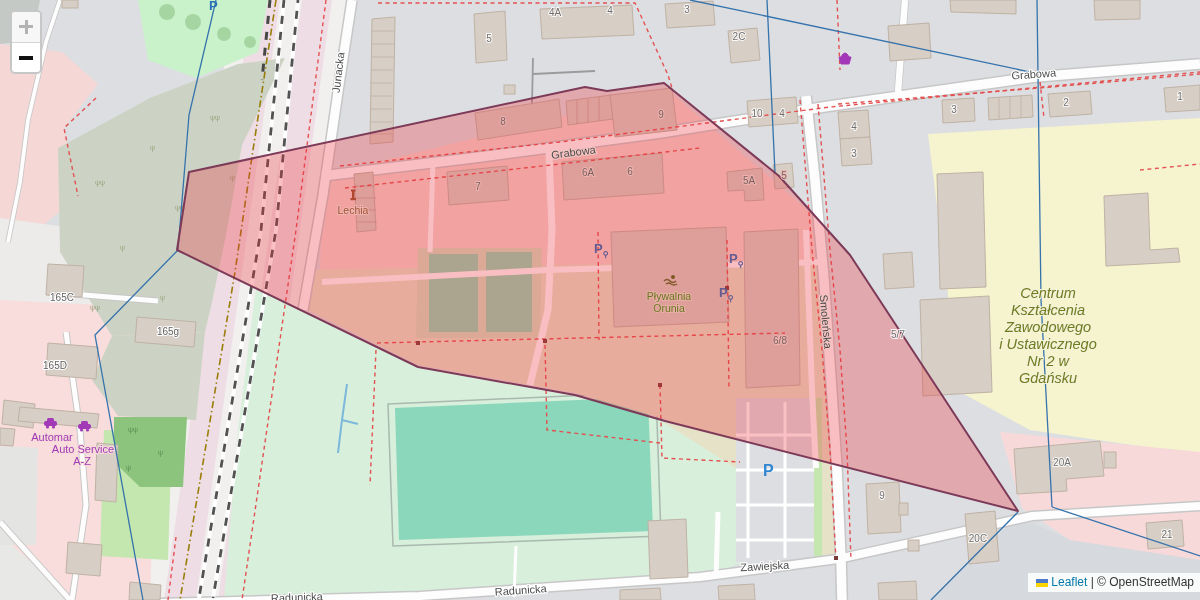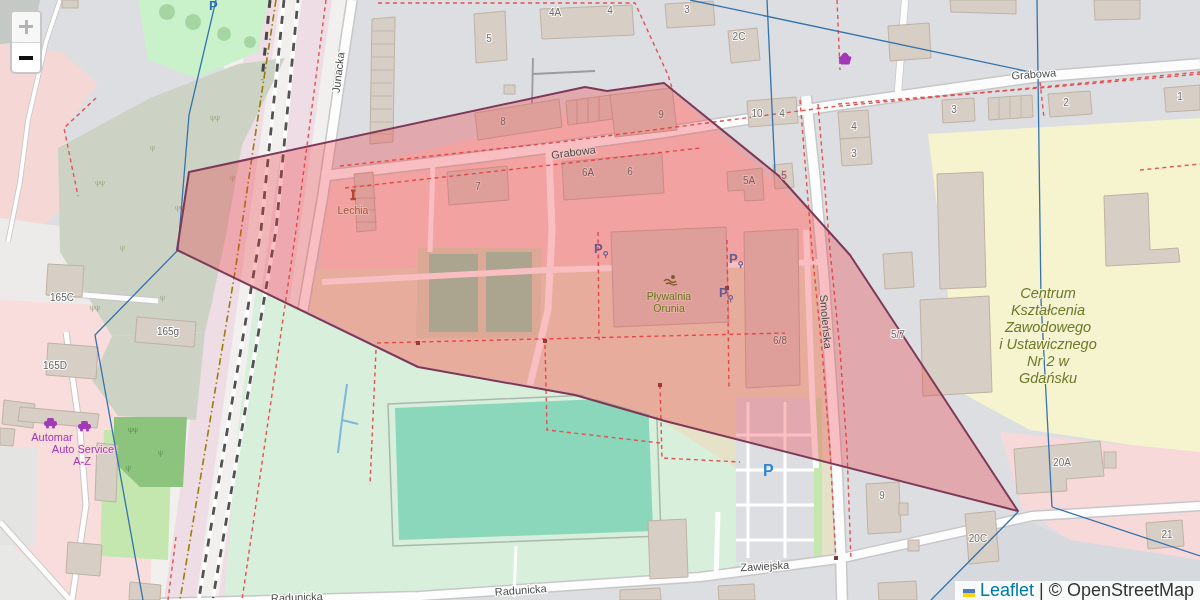--- a/index.html
+++ b/index.html
@@ -429,15 +429,15 @@
 <div style="position:absolute;left:10px;top:10px;width:32px;height:64px;background:#fff;border:2px solid rgba(0,0,0,0.22);border-radius:5px;box-sizing:border-box;">
 <div style="position:relative;height:30px;border-bottom:1px solid #d5d5d5;background:#f7f7f7;border-radius:3px 3px 0 0;">
 <div style="position:absolute;left:7px;top:13px;width:14px;height:3px;background:#b3b3b3;"></div>
 <div style="position:absolute;left:12.5px;top:7.5px;width:3px;height:14px;background:#b3b3b3;"></div>
 </div>
 <div style="position:relative;height:29px;">
 <div style="position:absolute;left:7px;top:13px;width:14px;height:4px;background:#111;"></div>
 </div>
 </div>
 
-<div style="position:absolute;right:0;bottom:0;height:19px;background:rgba(255,255,255,0.85);padding:0 6px 0 8px;font-size:18px;line-height:19px;color:#333;">
+<div style="position:absolute;right:0;bottom:8px;height:19px;background:rgba(255,255,255,0.85);padding:0 6px 0 8px;font-size:12px;line-height:19px;color:#333;">
 <span style="display:inline-block;width:12px;height:8px;vertical-align:-1px;background:linear-gradient(#4e7ac7 50%,#ffd500 50%);"></span>
 <span style="color:#0078a8;"> Leaflet</span> | © OpenStreetMap</div>
 
 </body></html>

